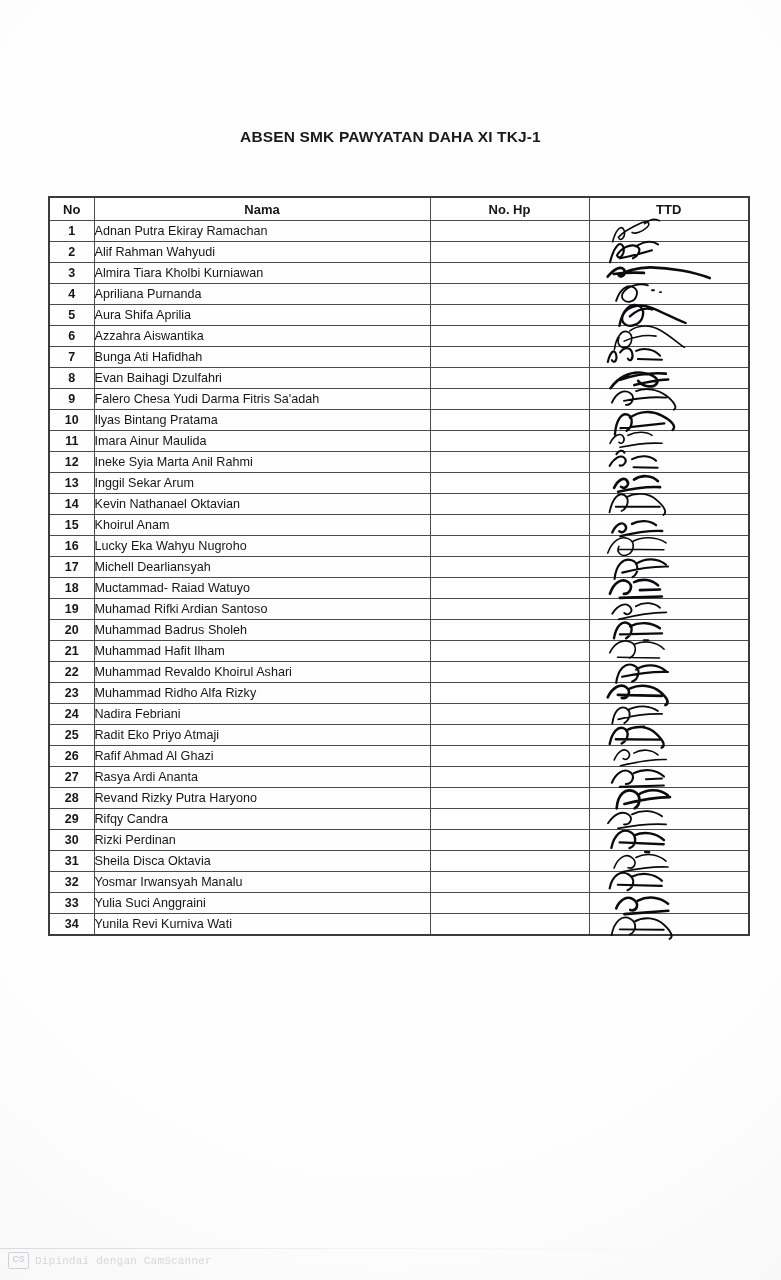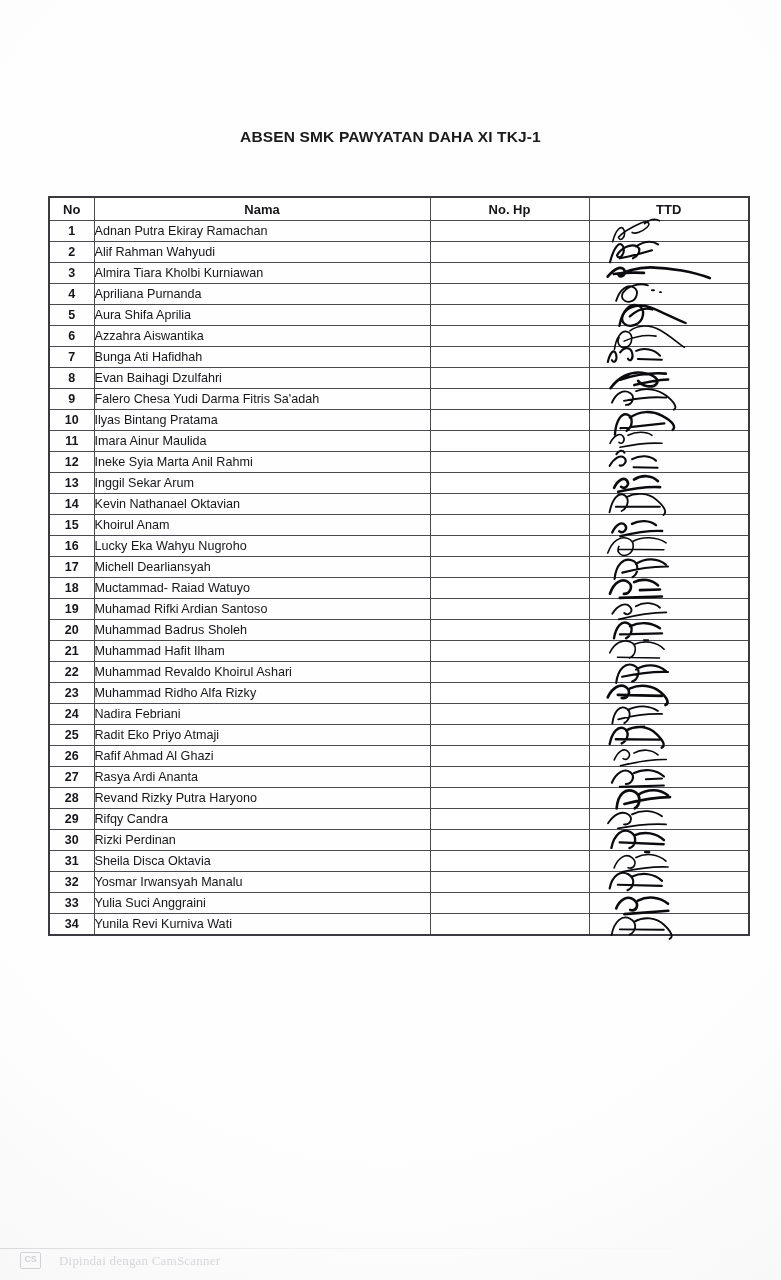--- a/index.html
+++ b/index.html
@@ -132,46 +132,45 @@
   .sig polyline {
     fill: none;
     stroke: #0b0b0f;
     stroke-linecap: round;
     stroke-linejoin: round;
   }
 
   
   .watermark {
     position: absolute;
-    left: 20px;
+    left: 8px;
     top: 1252px;
     display: flex;
     align-items: center;
     gap: 6px;
     opacity: 0.42;
   }
   .watermark-logo {
     width: 19px;
     height: 15px;
     border: 1.6px solid #9a9aa8;
     border-radius: 2px;
     color: #9a9aa8;
     font-size: 9px;
     font-weight: 700;
     line-height: 12px;
     text-align: center;
     font-family: "Liberation Sans", sans-serif;
     letter-spacing: -0.3px;
   }
   .watermark-text {
-    font-size: 13px;
+    font-size: 11px;
     color: #a6a6b2;
-    font-family: Liberation Serif, serif;
+    font-family: Liberation Mono, monospace;
     letter-spacing: 0.2px;
-    margin-left: 12px;
   }
   .watermark-rule {
     position: absolute;
     left: 0;
     top: 1248px;
     width: 781px;
     height: 1px;
     background: linear-gradient(to right, rgba(190,190,200,0.55), rgba(210,210,220,0.2) 45%, rgba(255,255,255,0));
   }
 </style>

